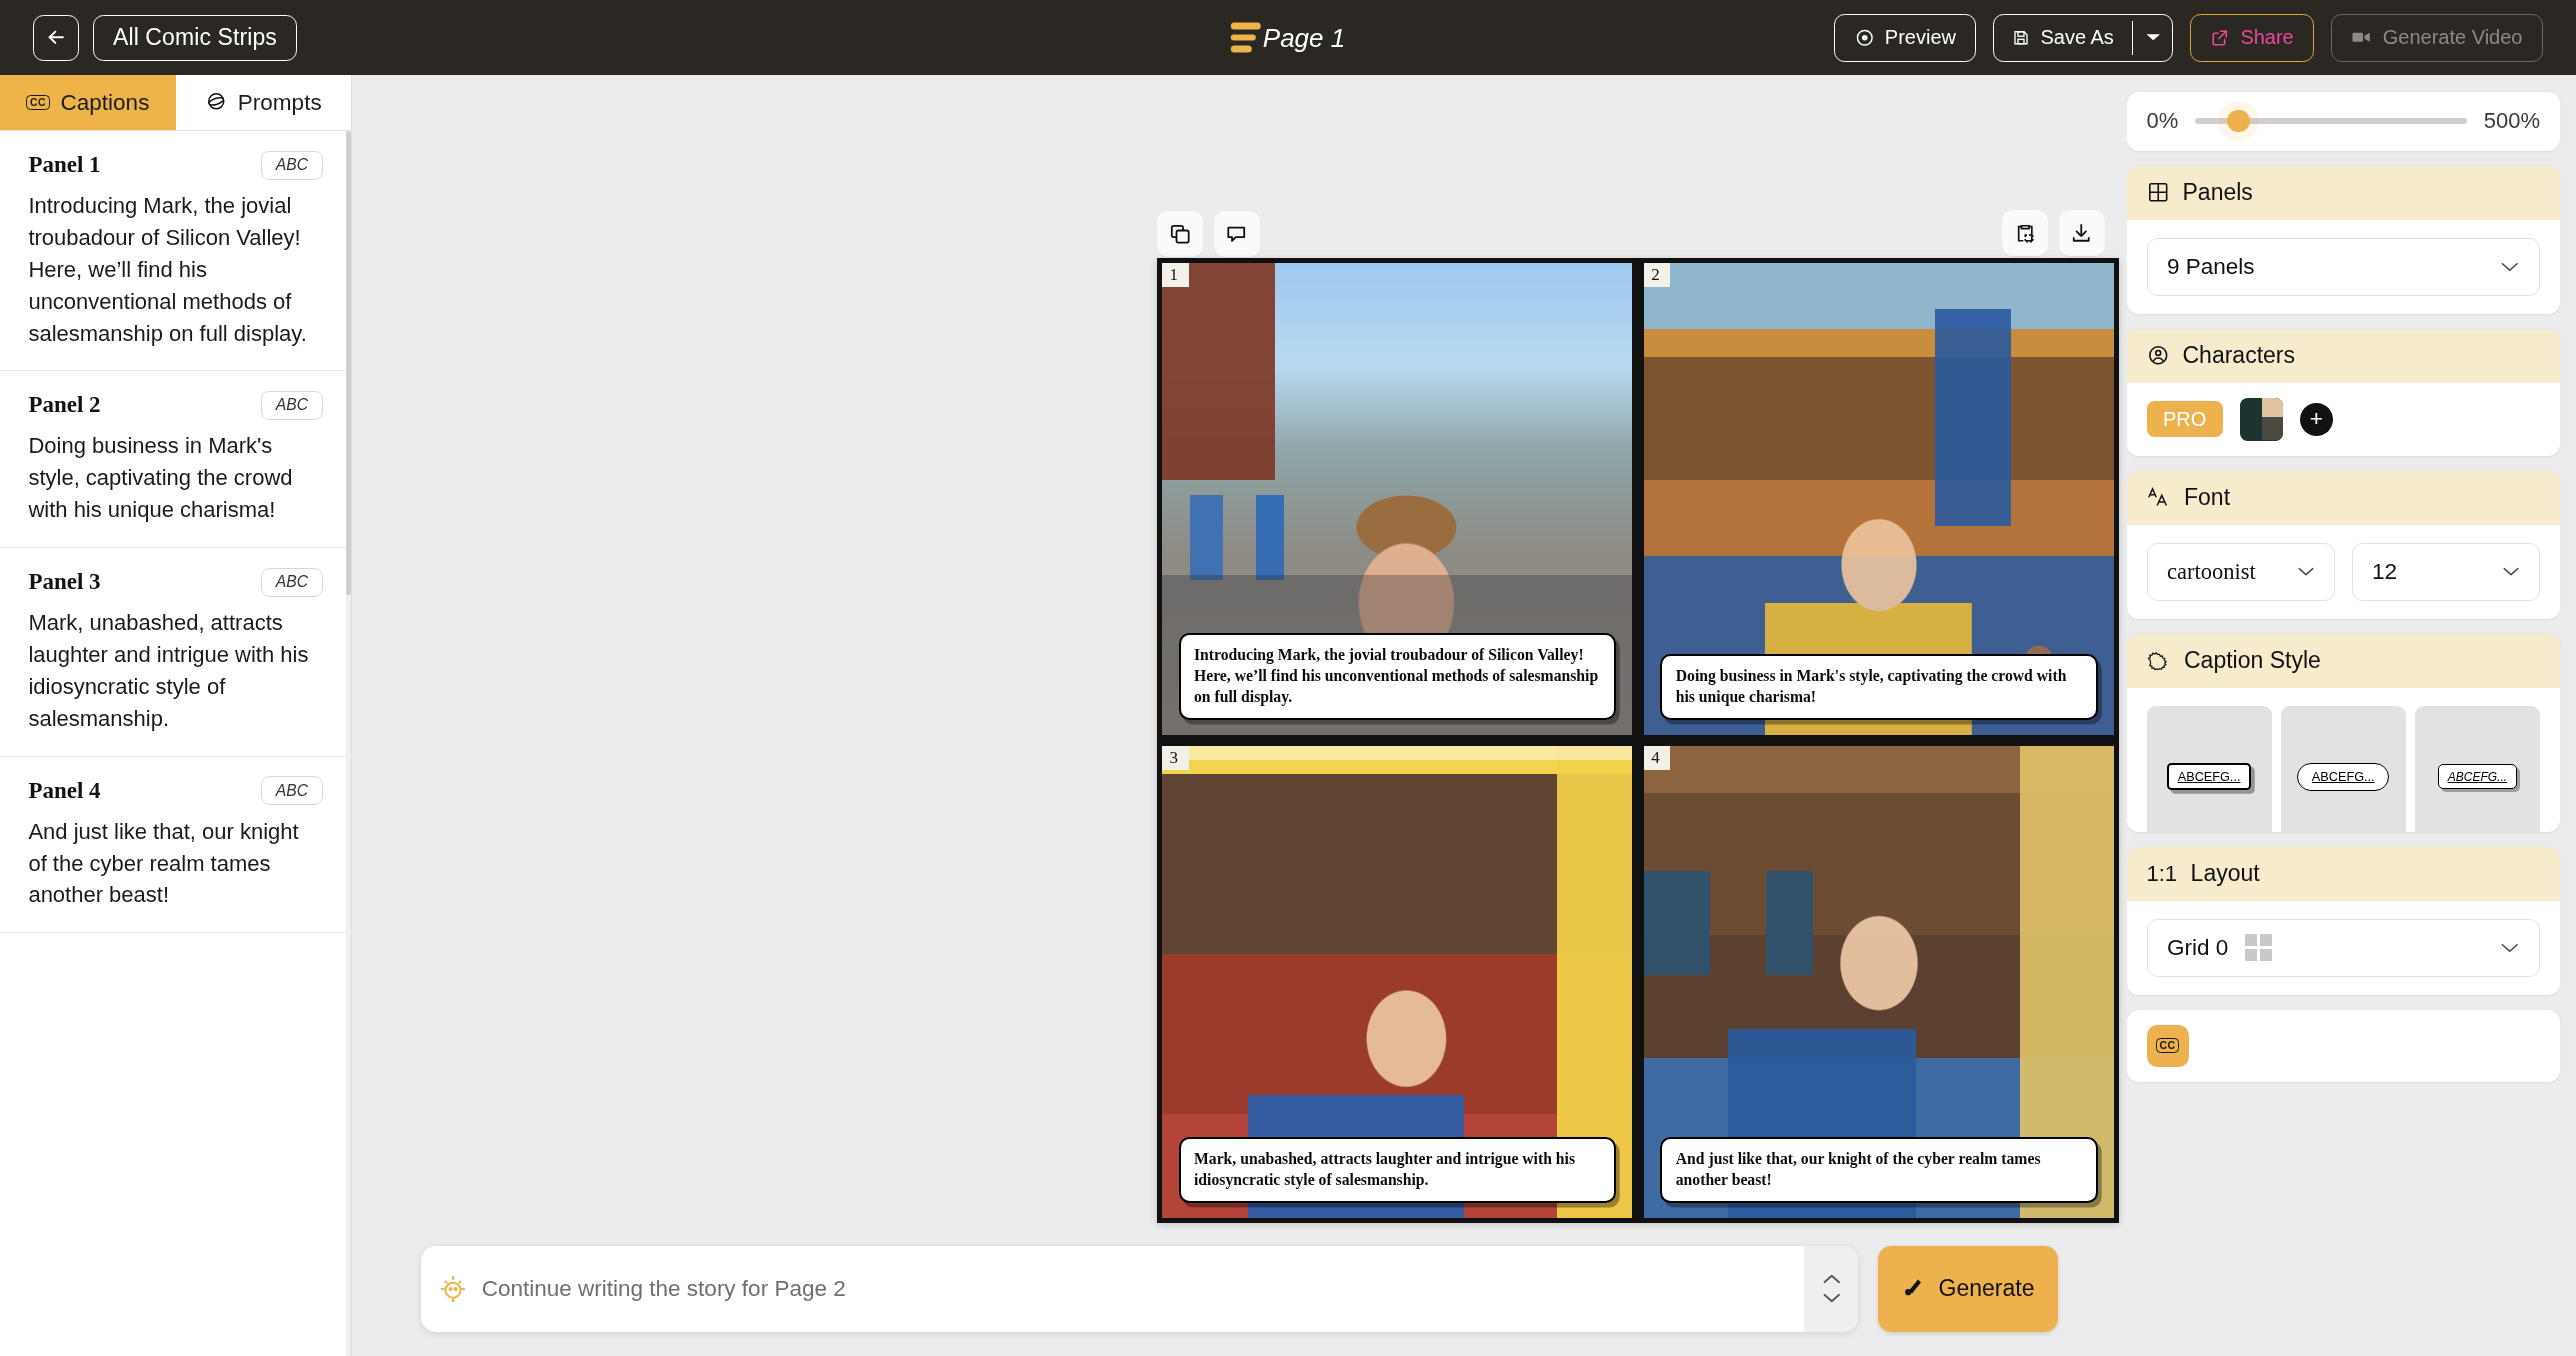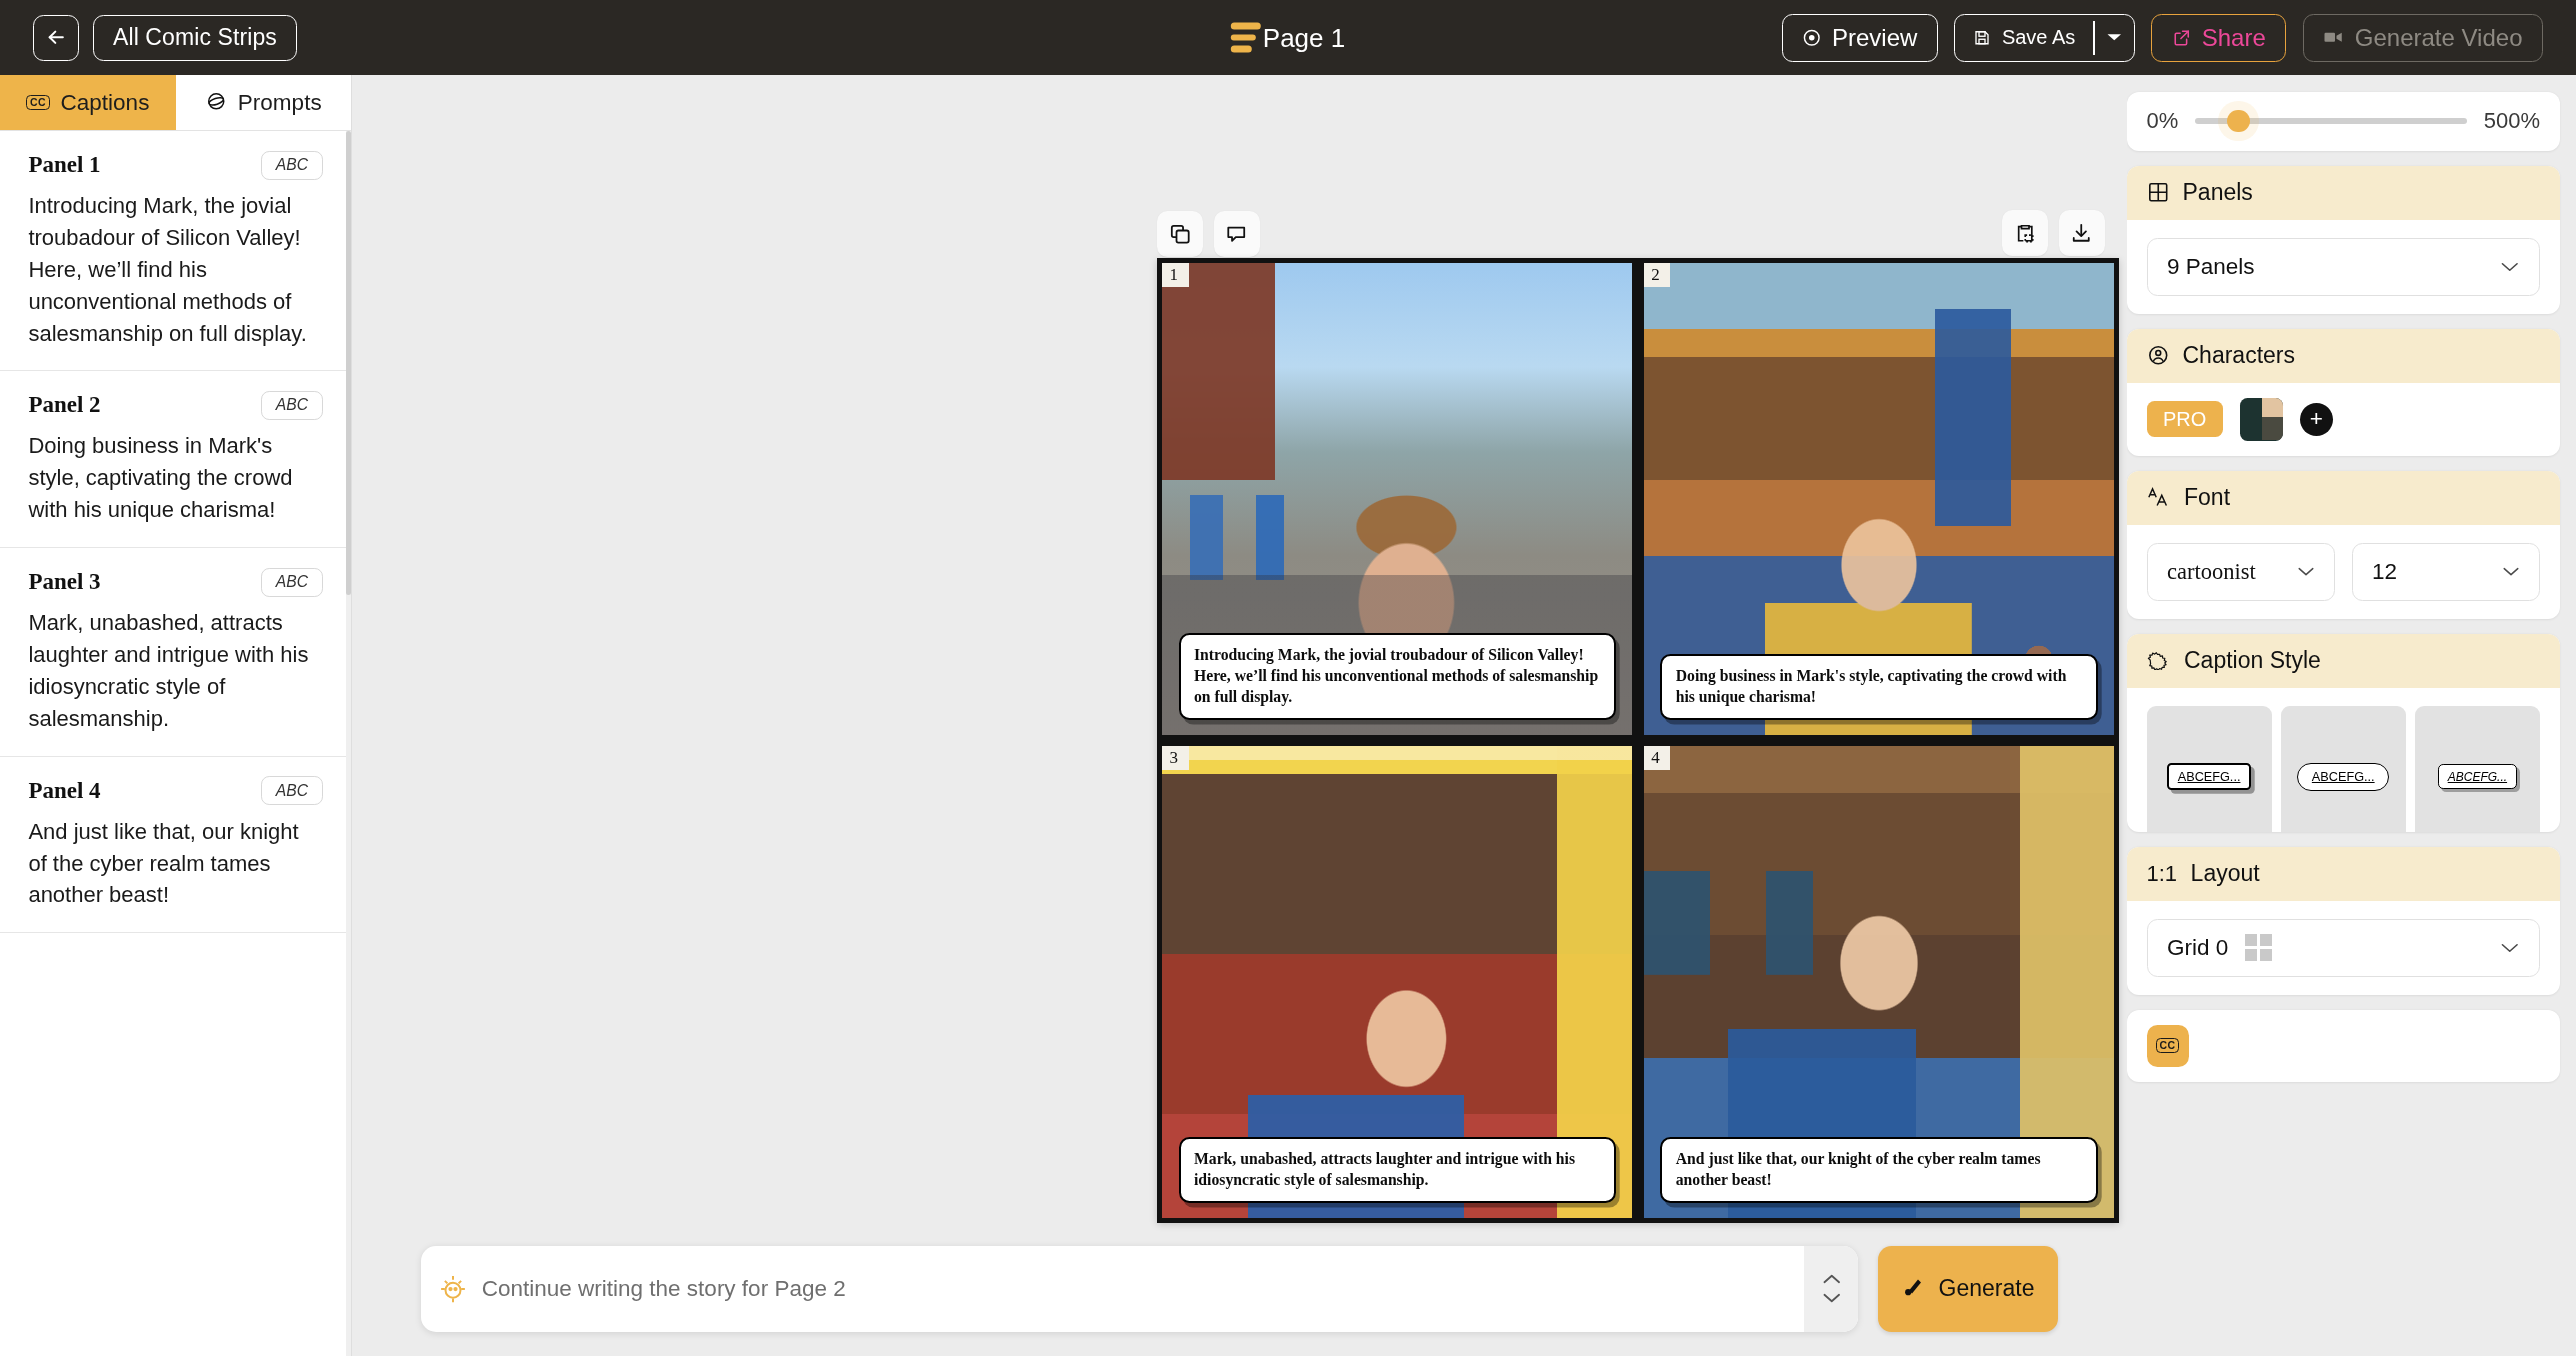--- a/index.html
+++ b/index.html
@@ -22,33 +22,33 @@
     display: flex; align-items: center; justify-content: center; color: #fff;
     cursor: pointer; flex: 0 0 auto;
   }
   .all-strips-btn {
     margin-left: 13.5px; height: 46px; border: 1.5px solid #ffffff; border-radius: 10.5px;
     display: flex; align-items: center; padding: 0 19.5px; color: #fff;
     font-size: 23px; letter-spacing: 0.1px; cursor: pointer; white-space: nowrap;
   }
   .page-title-wrap {
     position: absolute; left: 50%; top: 50%; transform: translate(-50%,-50%);
-    display: flex; align-items: center; gap: 2px;
+    display: flex; align-items: center; gap: 2px; font-style: italic;
   }
   .hamburger { display: flex; flex-direction: column; gap: 4.5px; }
   .hamburger i { display: block; height: 6.7px; border-radius: 3.7px; background: #eeb44a; }
   .hamburger i:nth-child(1) { width: 30px; }
   .hamburger i:nth-child(2) { width: 25.4px; }
   .hamburger i:nth-child(3) { width: 21px; }
   .page-title { color: #fff; font-size: 26px; }
 
   .top-right { margin-left: auto; display: flex; align-items: center; gap: 16.5px; }
   .tb-btn {
     height: 48px; border-radius: 10.5px; display: flex; align-items: center;
-    gap: 10.5px; padding: 0 19.5px; font-size: 24px; cursor: pointer; white-space: nowrap;
+    gap: 10.5px; padding: 0 19.5px; font-size: 20px; cursor: pointer; white-space: nowrap;
   }
   .tb-outline { border: 1.5px solid #ffffff; color: #fff; }
   .tb-split { border: 1.5px solid #ffffff; color: #fff; display: flex; align-items: stretch; border-radius: 10.5px; height: 48px; overflow: hidden; }
   .tb-split .main { display: flex; align-items: center; gap: 10.5px; padding: 0 18px; font-size: 20px; cursor: pointer; }
   .tb-split .divider { width: 1.5px; background: #fff; margin: 6px 0; }
   .tb-split .caret { display: flex; align-items: center; justify-content: center; width: 39px; cursor: pointer; font-size: 15px; }
   .tb-share { border: 1.5px solid #e8a33d; color: #ec4899; }
   .tb-video { border: 1.5px solid #6e6a63; color: #8e8a83; }
 
   

